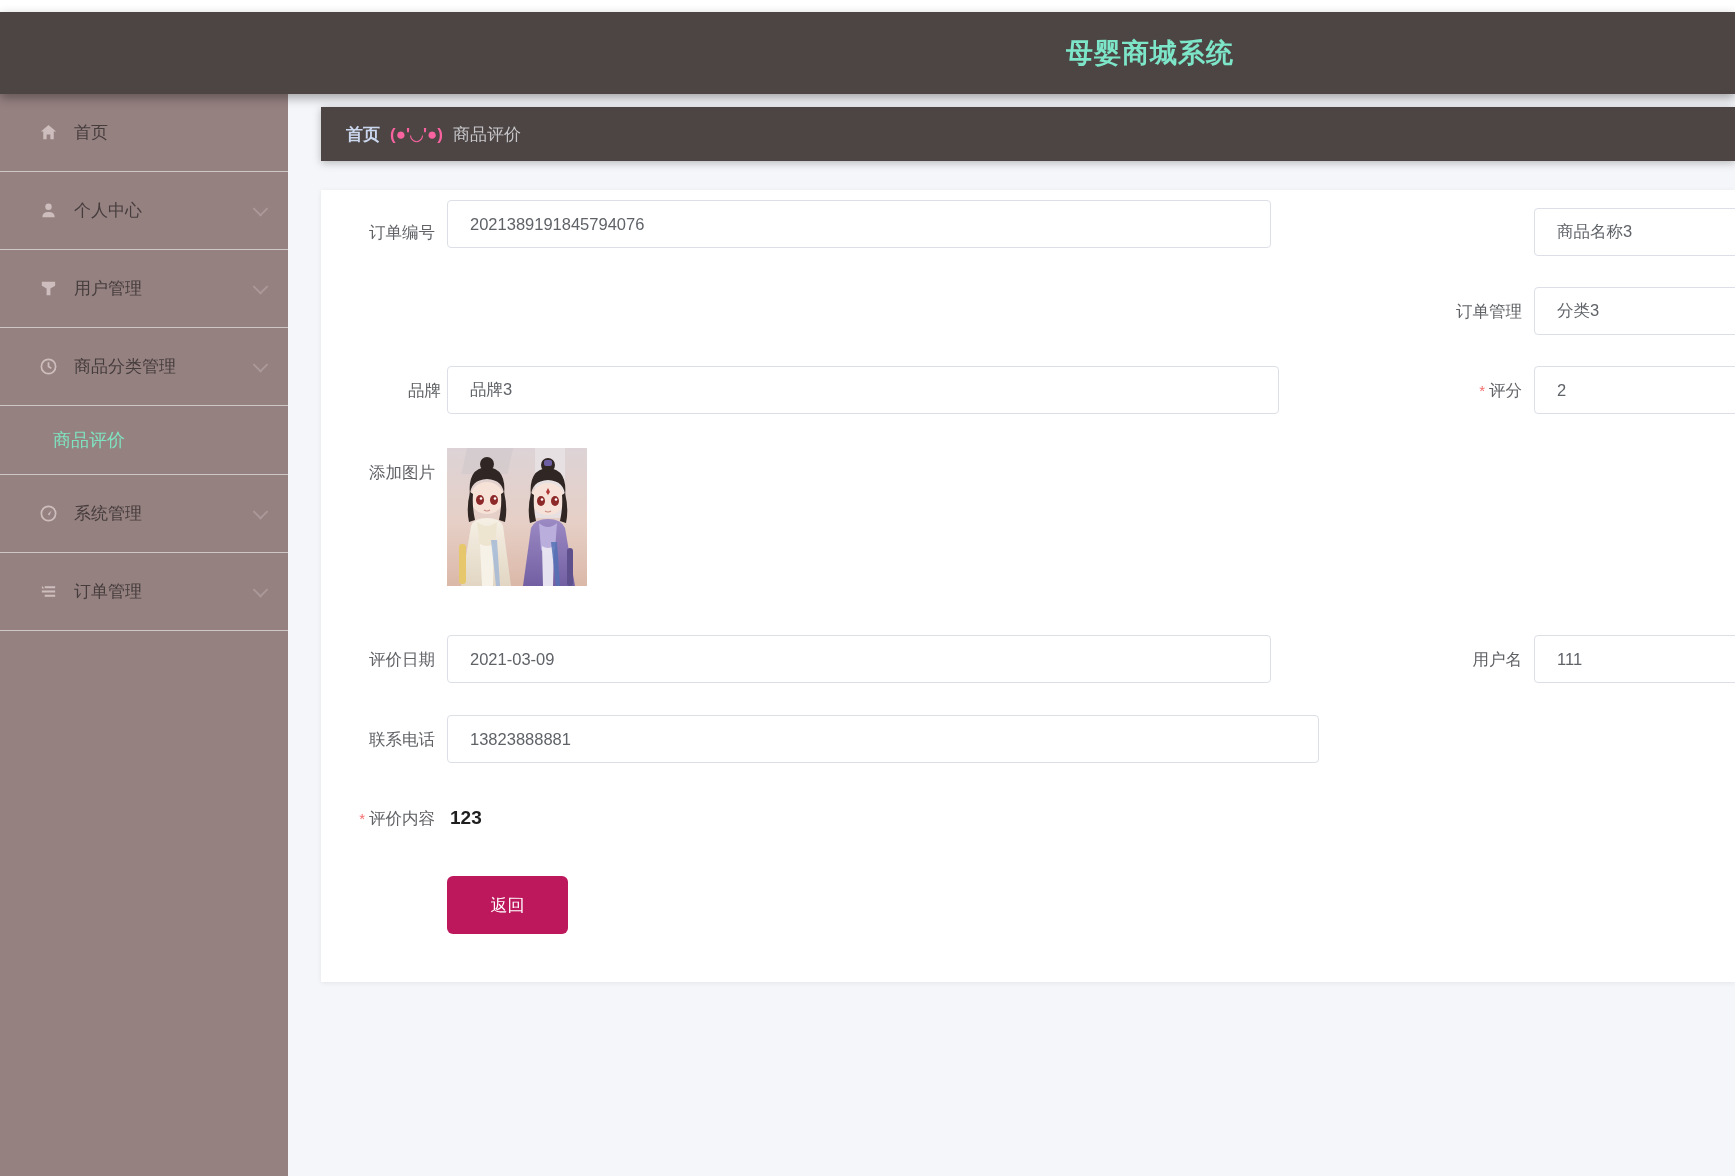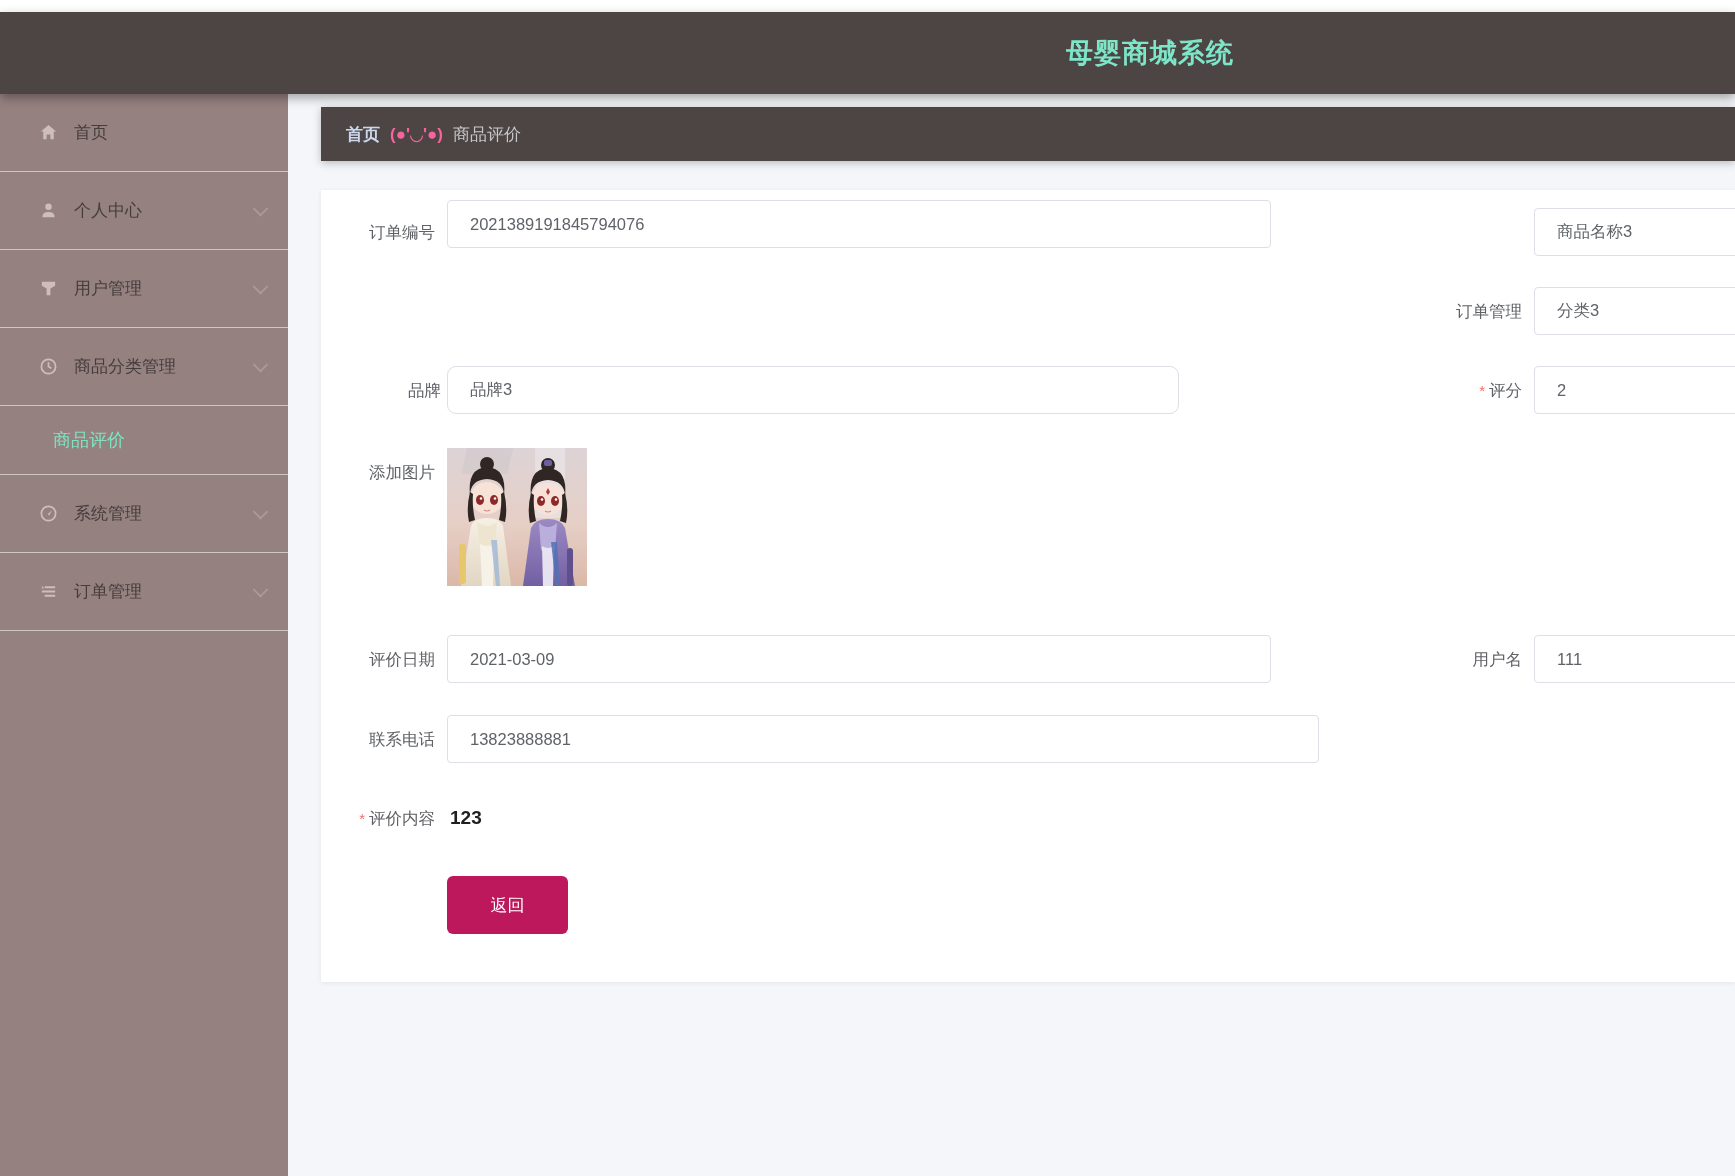--- a/index.html
+++ b/index.html
@@ -196,21 +196,21 @@
   <input class="f-input" style="left: 1534px; top: 208px; width: 330px;" value="商品名称3">
 
   <div class="f-label" style="left:1302px; top:287px;">
     <span>订单管理</span>
   </div>
   <input class="f-input" style="left: 1534px; top: 287px; width: 330px;" value="分类3">
 
   <div class="f-label" style="left:221px; top:366px;">
     <span>品牌</span>
   </div>
-  <input class="f-input" style="left: 447px; top: 366px; width: 732px; border-radius: 9px;" value="品牌3">
+  <input class="f-input" style="left: 447px; top: 366px; width: 832px;" value="品牌3">
 
   <div class="f-label" style="left:1302px; top:366px;">
     <span class="req">*</span><span>评分</span>
   </div>
   <input class="f-input" style="left: 1534px; top: 366px; width: 330px;" value="2">
 
   <div class="f-label" style="left:215px; top:448px;">
     <span>添加图片</span>
   </div>
   <div class="review-img">

